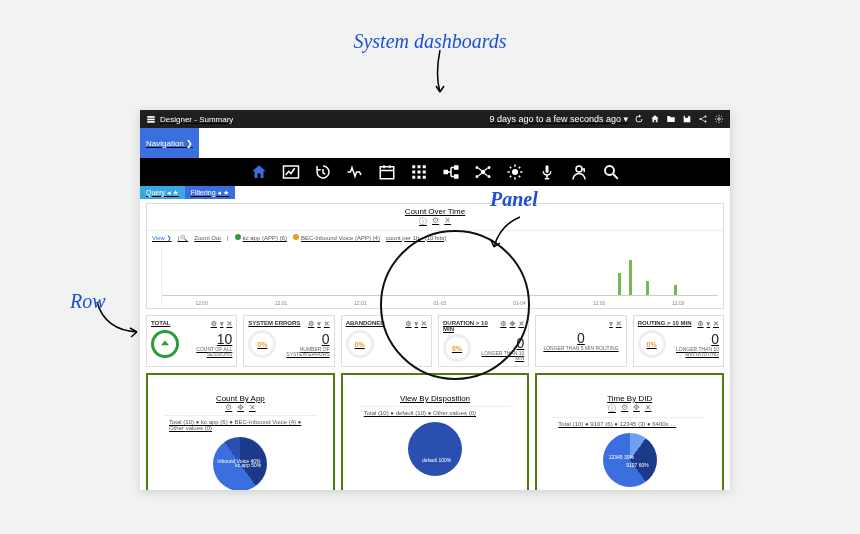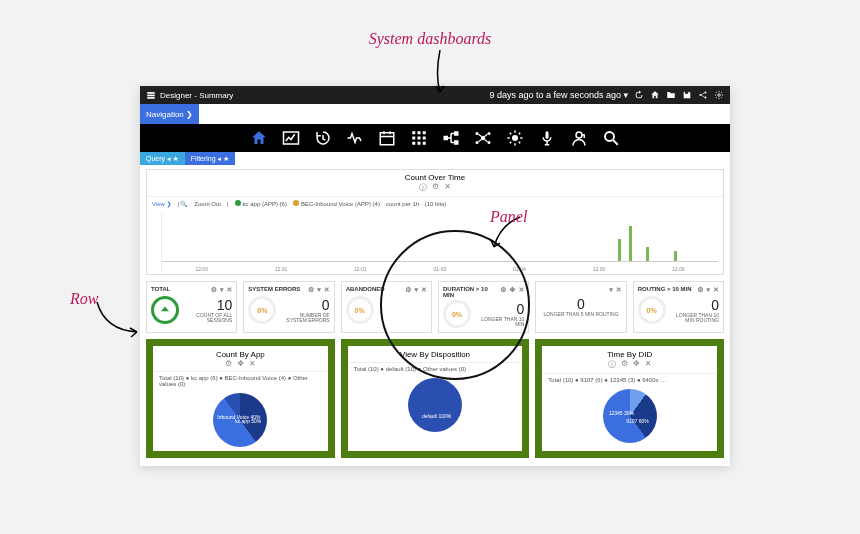--- a/index.html
+++ b/index.html
@@ -1,39 +1,39 @@
 <!DOCTYPE html>
 <html><head>
 <meta charset="utf-8">
 <style>
   * { box-sizing: border-box; margin: 0; padding: 0; }
   body { width: 860px; height: 534px; background: #f1f2f2; font-family: Arial, sans-serif; position: relative; overflow: hidden; }
 
   
-  .annotation { position: absolute; font-family: "Comic Sans MS", cursive; font-style: italic; font-size: 16px; color: #be185d; z-index: 50; pointer-events: none; }
+  .annotation { position: absolute; font-family: "Comic Sans MS", cursive; font-style: italic; font-size: 20px; color: #1d4ed8; z-index: 50; pointer-events: none; }
   .ann-title { top: 30px; left: 50%; transform: translateX(-50%); }
   .ann-row   { top: 290px; left: 70px; }
-  .ann-panel { top: 208px; left: 490px; }
+  .ann-panel { top: 188px; left: 490px; font-weight: bold; }
   .arrow { position: absolute; pointer-events: none; z-index: 49; }
 
   
   .dash {
-    position: absolute; top: 86px; left: 140px; width: 590px; height: 380px;
-    background: #fff; box-shadow: 0 2px 10px rgba(0,0,0,0.15); overflow: hidden;
+    position: absolute; top: 110px; left: 140px; width: 590px; height: 380px;
+    background: #fff; box-shadow: 0 2px 10px rgba(0,0,0,0.15); overflow: hidden; text-decoration: underline;
   }
 
   .titlebar { background: #1f1f1f; color: #fff; display: flex; align-items: center;
     justify-content: space-between; height: 18px; font-size: 8px; padding: 0 6px; }
   .titlebar-left { display: flex; align-items: center; gap: 4px; }
   .titlebar-right { display: flex; align-items: center; gap: 6px; font-size: 9px; }
   .titlebar-right svg, .titlebar-left svg { fill: #fff; }
   .ic { width: 10px; height: 10px; display: inline-flex; }
 
   .bluebar { background: #3b6fe0; color: #fff; font-size: 8px; display: inline-flex;
-    align-items: center; padding: 2px 6px; gap: 4px; height: 20px; }
+    align-items: center; padding: 2px 6px; gap: 4px; height: 30px; }
 
   .iconstrip { background: #000; height: 28px; display: flex; align-items: center; justify-content: center; gap: 14px; }
   .iconstrip .sico { width: 18px; height: 18px; fill: #fff; }
   .iconstrip .sico.home { fill: #3b6fe0; }
 
   .subtabs { display: flex; height: 13px; }
   .subtab { font-size: 7px; color: #fff; display: inline-flex; align-items: center; padding: 0 6px; gap: 3px; }
   .subtab.q { background: #3ba7e0; }
   .subtab.f { background: #3b6fe0; }
 
@@ -57,21 +57,21 @@
   .stat-body { display: flex; align-items: center; gap: 4px; margin-top: 2px; }
   .ring { width: 28px; height: 28px; border-radius: 50%; border: 3px solid #eee; display: flex; align-items: center; justify-content: center; font-size: 7px; font-weight: bold; color: #e0a030; flex-shrink: 0; }
   .ring.green { border-color: #2e9b3b; }
   .stat-val { text-align: right; flex: 1; min-width: 0; }
   .stat-val .big { font-size: 14px; font-weight: 300; color: #222; }
   .stat-val .lbl { font-size: 5px; color: #666; line-height: 1.1; }
   .stat .actions { font-size: 7px; color: #888; display: flex; gap: 3px; }
 
   
   .pierow { display: flex; gap: 6px; }
-  .piepanel { flex: 1; border: 7px solid #4d7c0f; padding: 1px; }
+  .piepanel { flex: 1; border: 2px solid #4d7c0f; padding: 16px; }
   .pie-wrap { display: flex; justify-content: center; padding: 3px 0; }
   .pie { width: 54px; height: 54px; border-radius: 50%; position: relative; }
   .pie span { position: absolute; color: #fff; font-size: 5px; line-height: 1; }
 
   
   .circle-highlight { position: absolute; width: 150px; height: 150px; border: 2px solid #111; border-radius: 50%; top: 230px; left: 380px; z-index: 40; pointer-events: none; }
 </style>
 </head>
 <body>
 

